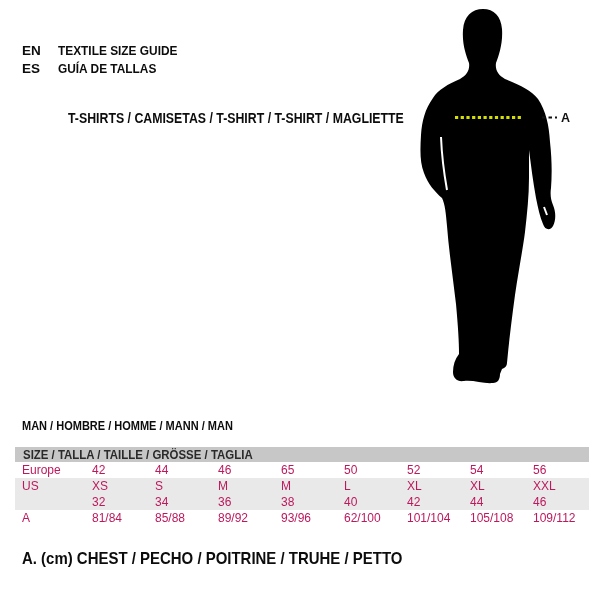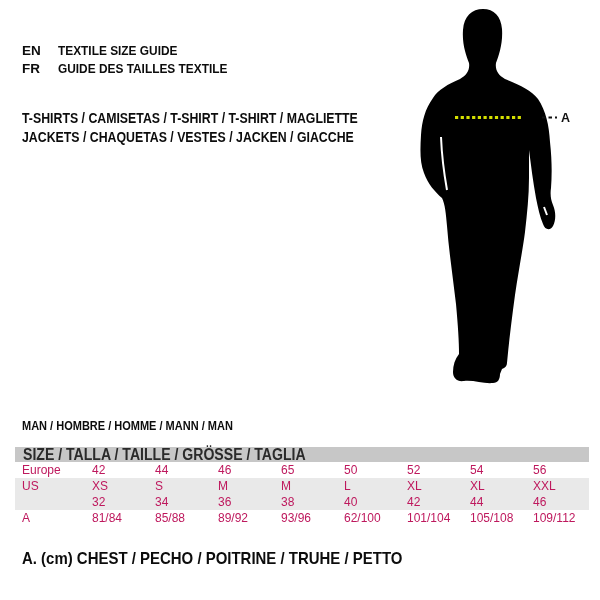--- a/index.html
+++ b/index.html
@@ -10,62 +10,59 @@
   .abs{position:absolute;}
   .cond{transform:scaleX(0.88);transform-origin:0 50%;white-space:nowrap;display:block;}
 
   
   .lang-block{top:10px;left:22px;margin-top:32px;}
   .lang-row{display:flex;height:18.4px;line-height:18.4px;font-size:13.5px;font-weight:700;}
   .lang-code{width:36px;flex:0 0 36px;}
 
   
   .cat-block{top:109px;left:22px;font-size:14px;font-weight:700;}
-  .cat-line{height:19px;line-height:19px;}
+  .cat-line{height:19px;line-height:19px;margin-left:46px;}
 
   
   .figure-wrap{left:402px;top:2px;width:186px;height:392px;}
 
   
   .man-line{top:419px;left:22px;font-size:12.5px;font-weight:700;}
 
   
   .size-table{left:15px;top:447px;width:574px;}
   .thead{height:15px;line-height:15.5px;background:var(--header-bar,#c7c7c7);
-         font-size:16px;font-weight:700;color:#2a2a2a;padding-left:8px;}
+         font-size:13px;font-weight:700;color:#2a2a2a;padding-left:8px;}
   .trow{display:flex;height:16px;line-height:16px;font-size:12px;color:#be185d;}
   .trow.shaded{background:var(--row-shaded,#e9e9e9);}
   .trow .lbl{width:70px;flex:0 0 70px;padding-left:7px;text-align:left;}
   .trow .cell{width:63px;flex:0 0 63px;}
 
   
   .footnote{top:549px;left:22px;font-size:17px;font-weight:700;}
 
   svg text{font-family:"Liberation Sans",sans-serif;font-size:12.5px;font-weight:600;fill:#111;}
 </style>
 </head>
 <body>
 
 <div class="abs lang-block">
   <div class="lang-row">
     <span class="lang-code">EN</span>
     <span class="cond">TEXTILE SIZE GUIDE</span>
   </div>
   <div class="lang-row">
-    <span class="lang-code">FR</span>
-    <span class="cond">GUIDE DES TAILLES TEXTILE</span>
+    <span class="lang-code">ES</span>
+    <span class="cond">GUÍA DE TALLAS</span>
   </div>
 </div>
 
 <div class="abs cat-block">
   <div class="cat-line">
       <span class="cond">T-SHIRTS / CAMISETAS / T-SHIRT / T-SHIRT / MAGLIETTE</span>
-    </div>
-  <div class="cat-line">
-      <span class="cond">JACKETS / CHAQUETAS / VESTES / JACKEN / GIACCHE</span>
     </div>
 </div>
 
 <div class="abs figure-wrap">
   <svg width="186" height="392" viewBox="402 2 186 392" xmlns="http://www.w3.org/2000/svg">
     <path style="fill:var(--silhouette,#000);" d="M 483 9
          C 472 9 464 16 463 30
          C 462 44 466 55 469 63
          C 470 70 467 75 460 79
          C 448 84 438 90 433 98

